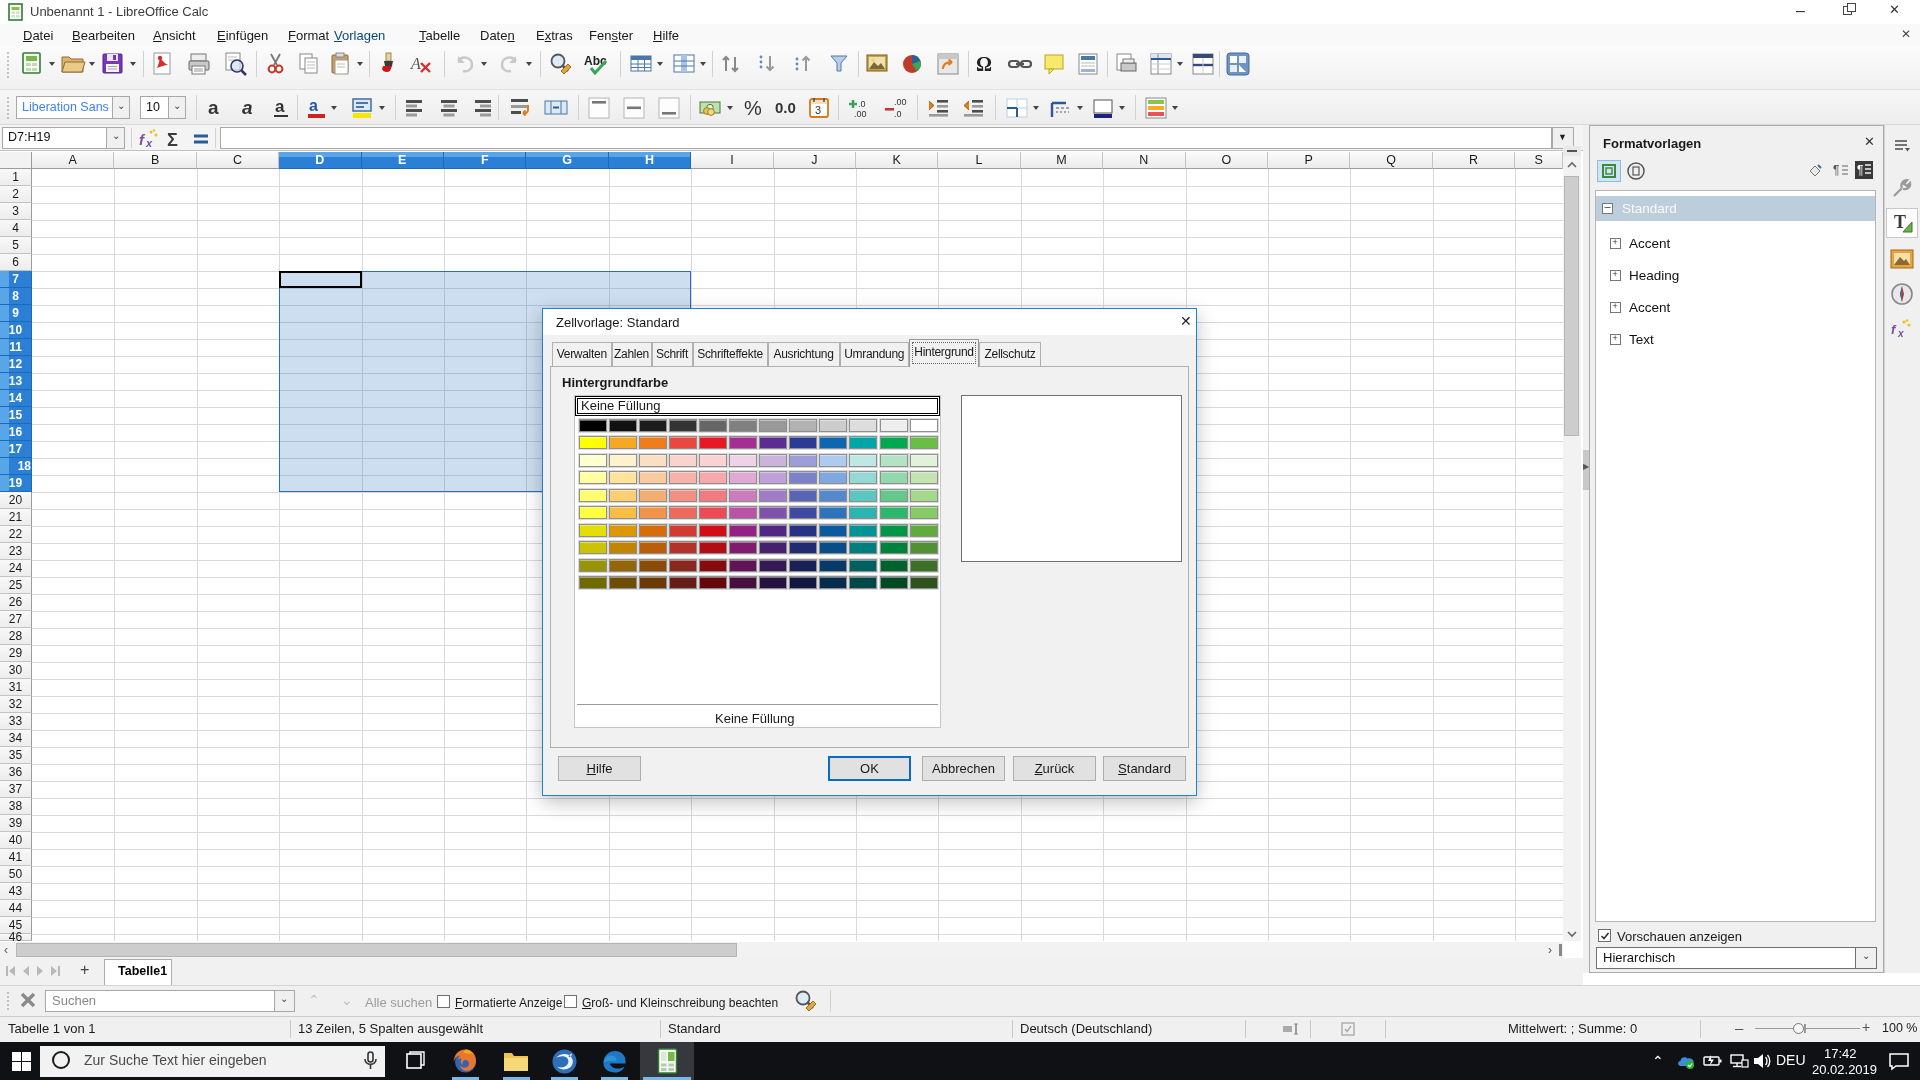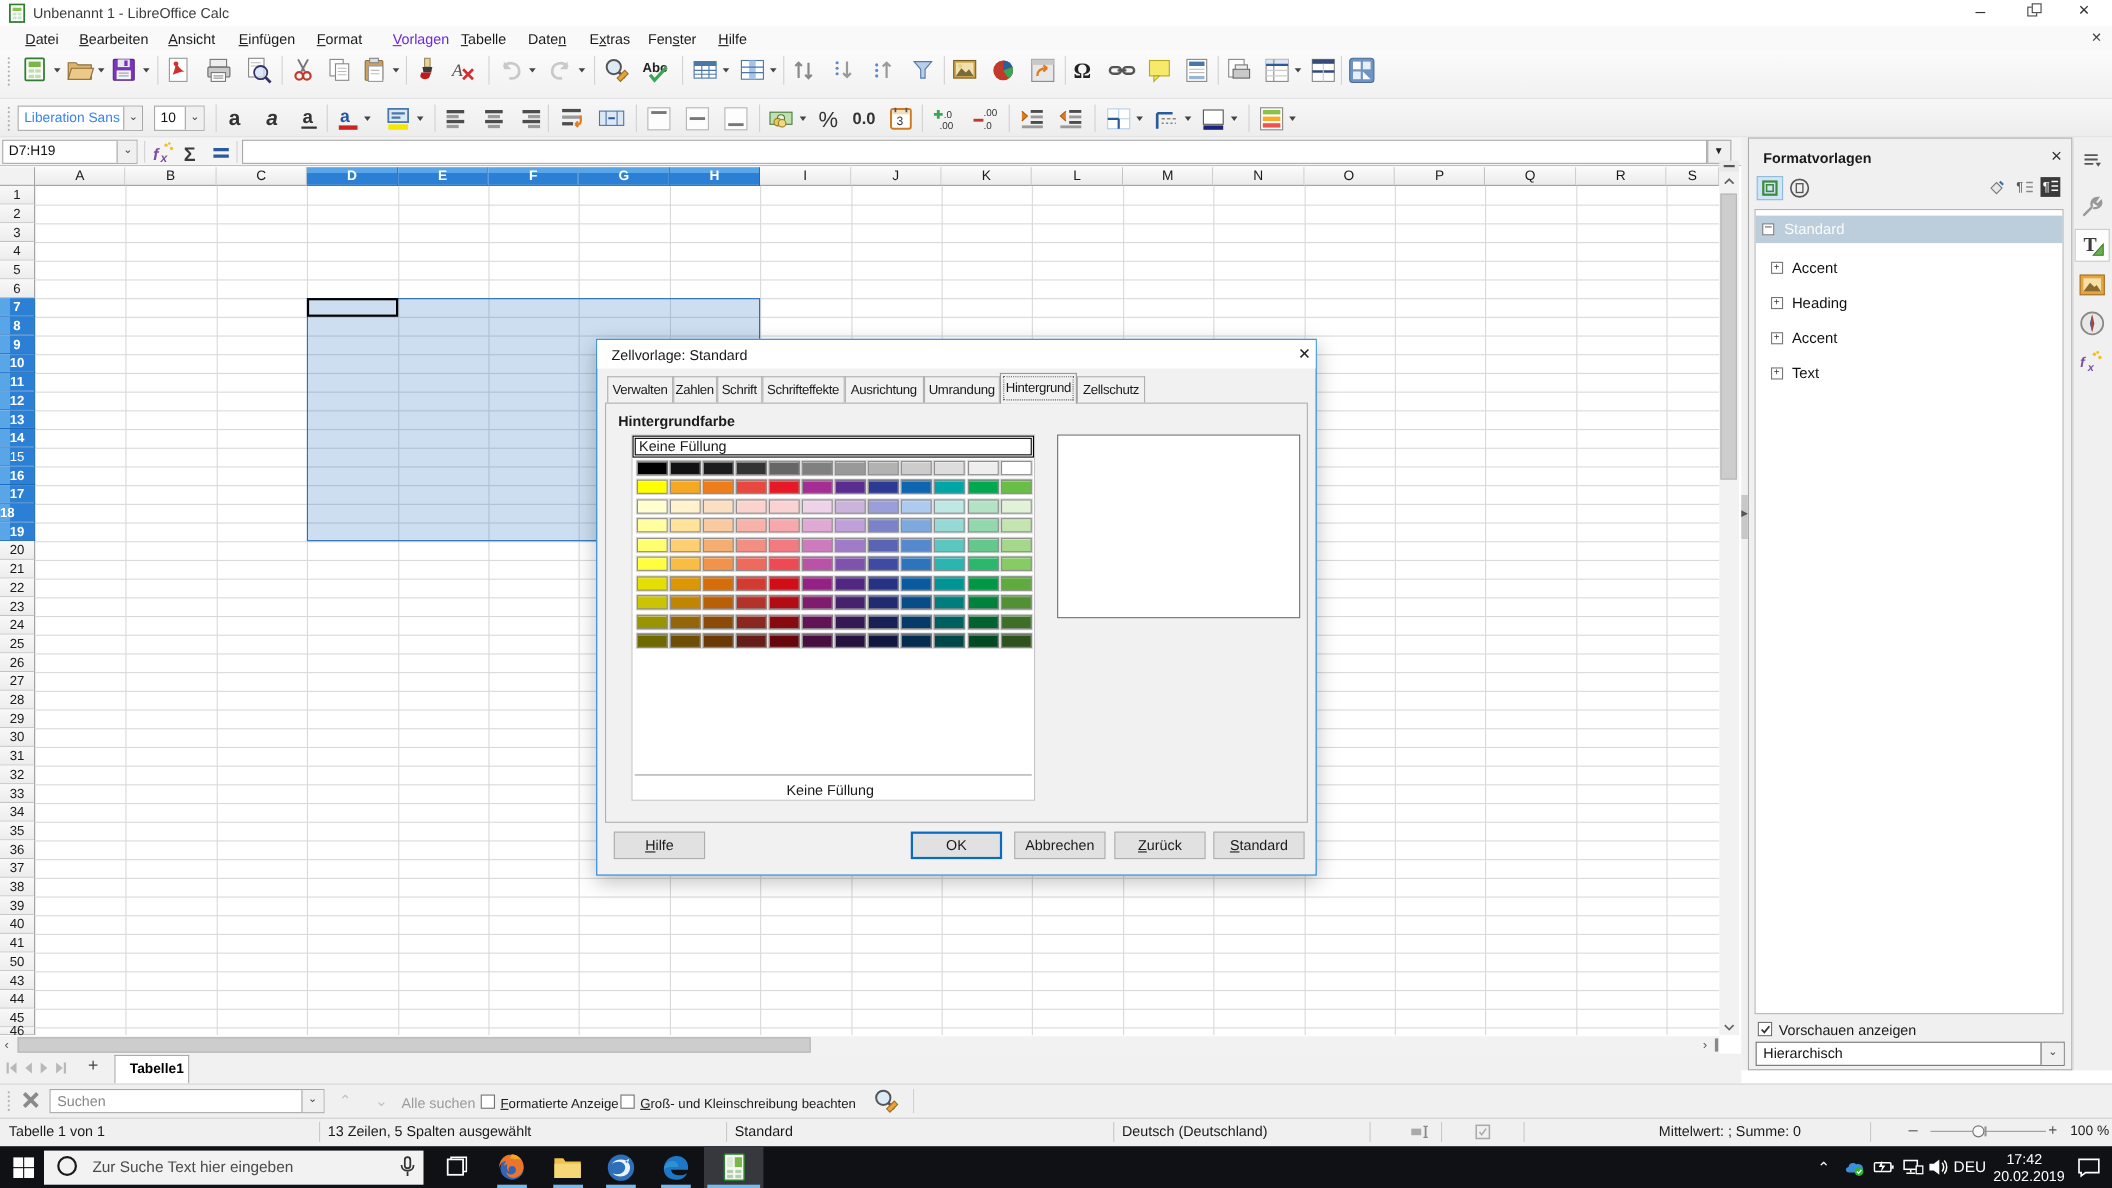--- a/index.html
+++ b/index.html
@@ -20,21 +20,21 @@
 <div class="t" style="left:1796px;top:2px;font-size:16px;color:#333">–</div>
 <div style="left:1843px;top:6px;width:9px;height:9px;border:1px solid #444"></div>
 <div style="left:1847px;top:3px;width:9px;height:9px;border:1px solid #444;background:#fff"></div>
 <div class="t" style="left:1889px;top:2px;font-size:13px;color:#333">✕</div>
 <div class="" style="left:0px;top:24px;width:1920px;height:22px;background:#f9f9f9"></div>
 <div class="t" style="left:23px;top:28px;font-size:13px;color:#1a1a1a"><u>D</u>atei</div>
 <div class="t" style="left:72px;top:28px;font-size:13px;color:#1a1a1a"><u>B</u>earbeiten</div>
 <div class="t" style="left:153px;top:28px;font-size:13px;color:#1a1a1a"><u>A</u>nsicht</div>
 <div class="t" style="left:217px;top:28px;font-size:13px;color:#1a1a1a"><u>E</u>infügen</div>
 <div class="t" style="left:288px;top:28px;font-size:13px;color:#1a1a1a"><u>F</u>ormat</div>
-<div class="t" style="left:357px;top:28px;font-size:13px;color:#6d28d9"><u>V</u>orlagen</div>
+<div class="t" style="left:334px;top:28px;font-size:13px;color:#0c4a6e"><u>V</u>orlagen</div>
 <div class="t" style="left:419px;top:28px;font-size:13px;color:#1a1a1a"><u>T</u>abelle</div>
 <div class="t" style="left:480px;top:28px;font-size:13px;color:#1a1a1a">Date<u>n</u></div>
 <div class="t" style="left:536px;top:28px;font-size:13px;color:#1a1a1a">E<u>x</u>tras</div>
 <div class="t" style="left:589px;top:28px;font-size:13px;color:#1a1a1a">Fen<u>s</u>ter</div>
 <div class="t" style="left:653px;top:28px;font-size:13px;color:#1a1a1a"><u>H</u>ilfe</div>
 <div class="t" style="left:1901px;top:27px;font-size:12px;color:#444">✕</div>
 <div class="" style="left:0px;top:46px;width:1920px;height:44px;background:linear-gradient(#fbfbfb,#f1f1f1);border-bottom:1px solid #e2e2e2"></div>
 <div class="" style="left:7px;top:52px;width:2px;height:2px;background:#b0b0b0;border-radius:1px"></div>
 <div class="" style="left:7px;top:56px;width:2px;height:2px;background:#b0b0b0;border-radius:1px"></div>
 <div class="" style="left:7px;top:60px;width:2px;height:2px;background:#b0b0b0;border-radius:1px"></div>
@@ -453,24 +453,24 @@
 <div class="" style="left:0px;top:237.0px;width:32px;height:17.0px;background:linear-gradient(#f8f8f8,#ededed);color:#1a1a1a;border-right:1px solid #9c9c9c;border-bottom:1px solid #c3c3c3;font-size:12px;text-align:center;line-height:17.0px">5</div>
 <div class="" style="left:0px;top:254.0px;width:32px;height:17.0px;background:linear-gradient(#f8f8f8,#ededed);color:#1a1a1a;border-right:1px solid #9c9c9c;border-bottom:1px solid #c3c3c3;font-size:12px;text-align:center;line-height:17.0px">6</div>
 <div class="" style="left:0px;top:271.0px;width:32px;height:17.0px;background:linear-gradient(90deg,#58a5e8 0%,#58a5e8 28%,#2b80d5 28%,#2b80d5 100%);color:#fff;font-weight:bold;border-right:1px solid #1d6ab8;border-bottom:1px solid #1d6ab8;font-size:12px;text-align:center;line-height:17.0px">7</div>
 <div class="" style="left:0px;top:288.0px;width:32px;height:17.0px;background:linear-gradient(90deg,#58a5e8 0%,#58a5e8 28%,#2b80d5 28%,#2b80d5 100%);color:#fff;font-weight:bold;border-right:1px solid #1d6ab8;border-bottom:1px solid #1d6ab8;font-size:12px;text-align:center;line-height:17.0px">8</div>
 <div class="" style="left:0px;top:305.0px;width:32px;height:17.0px;background:linear-gradient(90deg,#58a5e8 0%,#58a5e8 28%,#2b80d5 28%,#2b80d5 100%);color:#fff;font-weight:bold;border-right:1px solid #1d6ab8;border-bottom:1px solid #1d6ab8;font-size:12px;text-align:center;line-height:17.0px">9</div>
 <div class="" style="left:0px;top:322.0px;width:32px;height:17.0px;background:linear-gradient(90deg,#58a5e8 0%,#58a5e8 28%,#2b80d5 28%,#2b80d5 100%);color:#fff;font-weight:bold;border-right:1px solid #1d6ab8;border-bottom:1px solid #1d6ab8;font-size:12px;text-align:center;line-height:17.0px">10</div>
 <div class="" style="left:0px;top:339.0px;width:32px;height:17.0px;background:linear-gradient(90deg,#58a5e8 0%,#58a5e8 28%,#2b80d5 28%,#2b80d5 100%);color:#fff;font-weight:bold;border-right:1px solid #1d6ab8;border-bottom:1px solid #1d6ab8;font-size:12px;text-align:center;line-height:17.0px">11</div>
 <div class="" style="left:0px;top:356.0px;width:32px;height:17.0px;background:linear-gradient(90deg,#58a5e8 0%,#58a5e8 28%,#2b80d5 28%,#2b80d5 100%);color:#fff;font-weight:bold;border-right:1px solid #1d6ab8;border-bottom:1px solid #1d6ab8;font-size:12px;text-align:center;line-height:17.0px">12</div>
 <div class="" style="left:0px;top:373.0px;width:32px;height:17.0px;background:linear-gradient(90deg,#58a5e8 0%,#58a5e8 28%,#2b80d5 28%,#2b80d5 100%);color:#fff;font-weight:bold;border-right:1px solid #1d6ab8;border-bottom:1px solid #1d6ab8;font-size:12px;text-align:center;line-height:17.0px">13</div>
 <div class="" style="left:0px;top:390.0px;width:32px;height:17.0px;background:linear-gradient(90deg,#58a5e8 0%,#58a5e8 28%,#2b80d5 28%,#2b80d5 100%);color:#fff;font-weight:bold;border-right:1px solid #1d6ab8;border-bottom:1px solid #1d6ab8;font-size:12px;text-align:center;line-height:17.0px">14</div>
-<div class="" style="left:0px;top:407.0px;width:32px;height:17.0px;background:linear-gradient(90deg,#58a5e8 0%,#58a5e8 28%,#2b80d5 28%,#2b80d5 100%);color:#fff;font-weight:normal;border-right:1px solid #1d6ab8;border-bottom:1px solid #1d6ab8;font-size:12px;text-align:center;line-height:17.0px">15</div>
+<div class="" style="left:0px;top:407.0px;width:32px;height:17.0px;background:linear-gradient(90deg,#58a5e8 0%,#58a5e8 28%,#2b80d5 28%,#2b80d5 100%);color:#fff;font-weight:bold;border-right:1px solid #1d6ab8;border-bottom:1px solid #1d6ab8;font-size:12px;text-align:center;line-height:17.0px">15</div>
 <div class="" style="left:0px;top:424.0px;width:32px;height:17.0px;background:linear-gradient(90deg,#58a5e8 0%,#58a5e8 28%,#2b80d5 28%,#2b80d5 100%);color:#fff;font-weight:bold;border-right:1px solid #1d6ab8;border-bottom:1px solid #1d6ab8;font-size:12px;text-align:center;line-height:17.0px">16</div>
 <div class="" style="left:0px;top:441.0px;width:32px;height:17.0px;background:linear-gradient(90deg,#58a5e8 0%,#58a5e8 28%,#2b80d5 28%,#2b80d5 100%);color:#fff;font-weight:bold;border-right:1px solid #1d6ab8;border-bottom:1px solid #1d6ab8;font-size:12px;text-align:center;line-height:17.0px">17</div>
-<div class="" style="left:0px;top:458.0px;width:32px;height:17.0px;background:linear-gradient(90deg,#58a5e8 0%,#58a5e8 28%,#2b80d5 28%,#2b80d5 100%);color:#fff;font-weight:bold;border-right:1px solid #1d6ab8;border-bottom:1px solid #1d6ab8;font-size:12px;text-align:left;line-height:17.0px">18</div>
+<div class="" style="left:0px;top:458.0px;width:32px;height:17.0px;background:linear-gradient(90deg,#58a5e8 0%,#58a5e8 28%,#2b80d5 28%,#2b80d5 100%);color:#fff;font-weight:bold;border-right:1px solid #1d6ab8;border-bottom:1px solid #1d6ab8;font-size:12px;text-align:right;line-height:17.0px">18</div>
 <div class="" style="left:0px;top:475.0px;width:32px;height:17.0px;background:linear-gradient(90deg,#58a5e8 0%,#58a5e8 28%,#2b80d5 28%,#2b80d5 100%);color:#fff;font-weight:bold;border-right:1px solid #1d6ab8;border-bottom:1px solid #1d6ab8;font-size:12px;text-align:center;line-height:17.0px">19</div>
 <div class="" style="left:0px;top:492.0px;width:32px;height:17.0px;background:linear-gradient(#f8f8f8,#ededed);color:#1a1a1a;border-right:1px solid #9c9c9c;border-bottom:1px solid #c3c3c3;font-size:12px;text-align:center;line-height:17.0px">20</div>
 <div class="" style="left:0px;top:509.0px;width:32px;height:17.0px;background:linear-gradient(#f8f8f8,#ededed);color:#1a1a1a;border-right:1px solid #9c9c9c;border-bottom:1px solid #c3c3c3;font-size:12px;text-align:center;line-height:17.0px">21</div>
 <div class="" style="left:0px;top:526.0px;width:32px;height:17.0px;background:linear-gradient(#f8f8f8,#ededed);color:#1a1a1a;border-right:1px solid #9c9c9c;border-bottom:1px solid #c3c3c3;font-size:12px;text-align:center;line-height:17.0px">22</div>
 <div class="" style="left:0px;top:543.0px;width:32px;height:17.0px;background:linear-gradient(#f8f8f8,#ededed);color:#1a1a1a;border-right:1px solid #9c9c9c;border-bottom:1px solid #c3c3c3;font-size:12px;text-align:center;line-height:17.0px">23</div>
 <div class="" style="left:0px;top:560.0px;width:32px;height:17.0px;background:linear-gradient(#f8f8f8,#ededed);color:#1a1a1a;border-right:1px solid #9c9c9c;border-bottom:1px solid #c3c3c3;font-size:12px;text-align:center;line-height:17.0px">24</div>
 <div class="" style="left:0px;top:577.0px;width:32px;height:17.0px;background:linear-gradient(#f8f8f8,#ededed);color:#1a1a1a;border-right:1px solid #9c9c9c;border-bottom:1px solid #c3c3c3;font-size:12px;text-align:center;line-height:17.0px">25</div>
 <div class="" style="left:0px;top:594.0px;width:32px;height:17.0px;background:linear-gradient(#f8f8f8,#ededed);color:#1a1a1a;border-right:1px solid #9c9c9c;border-bottom:1px solid #c3c3c3;font-size:12px;text-align:center;line-height:17.0px">26</div>
 <div class="" style="left:0px;top:611.0px;width:32px;height:17.0px;background:linear-gradient(#f8f8f8,#ededed);color:#1a1a1a;border-right:1px solid #9c9c9c;border-bottom:1px solid #c3c3c3;font-size:12px;text-align:center;line-height:17.0px">27</div>
 <div class="" style="left:0px;top:628.0px;width:32px;height:17.0px;background:linear-gradient(#f8f8f8,#ededed);color:#1a1a1a;border-right:1px solid #9c9c9c;border-bottom:1px solid #c3c3c3;font-size:12px;text-align:center;line-height:17.0px">28</div>

